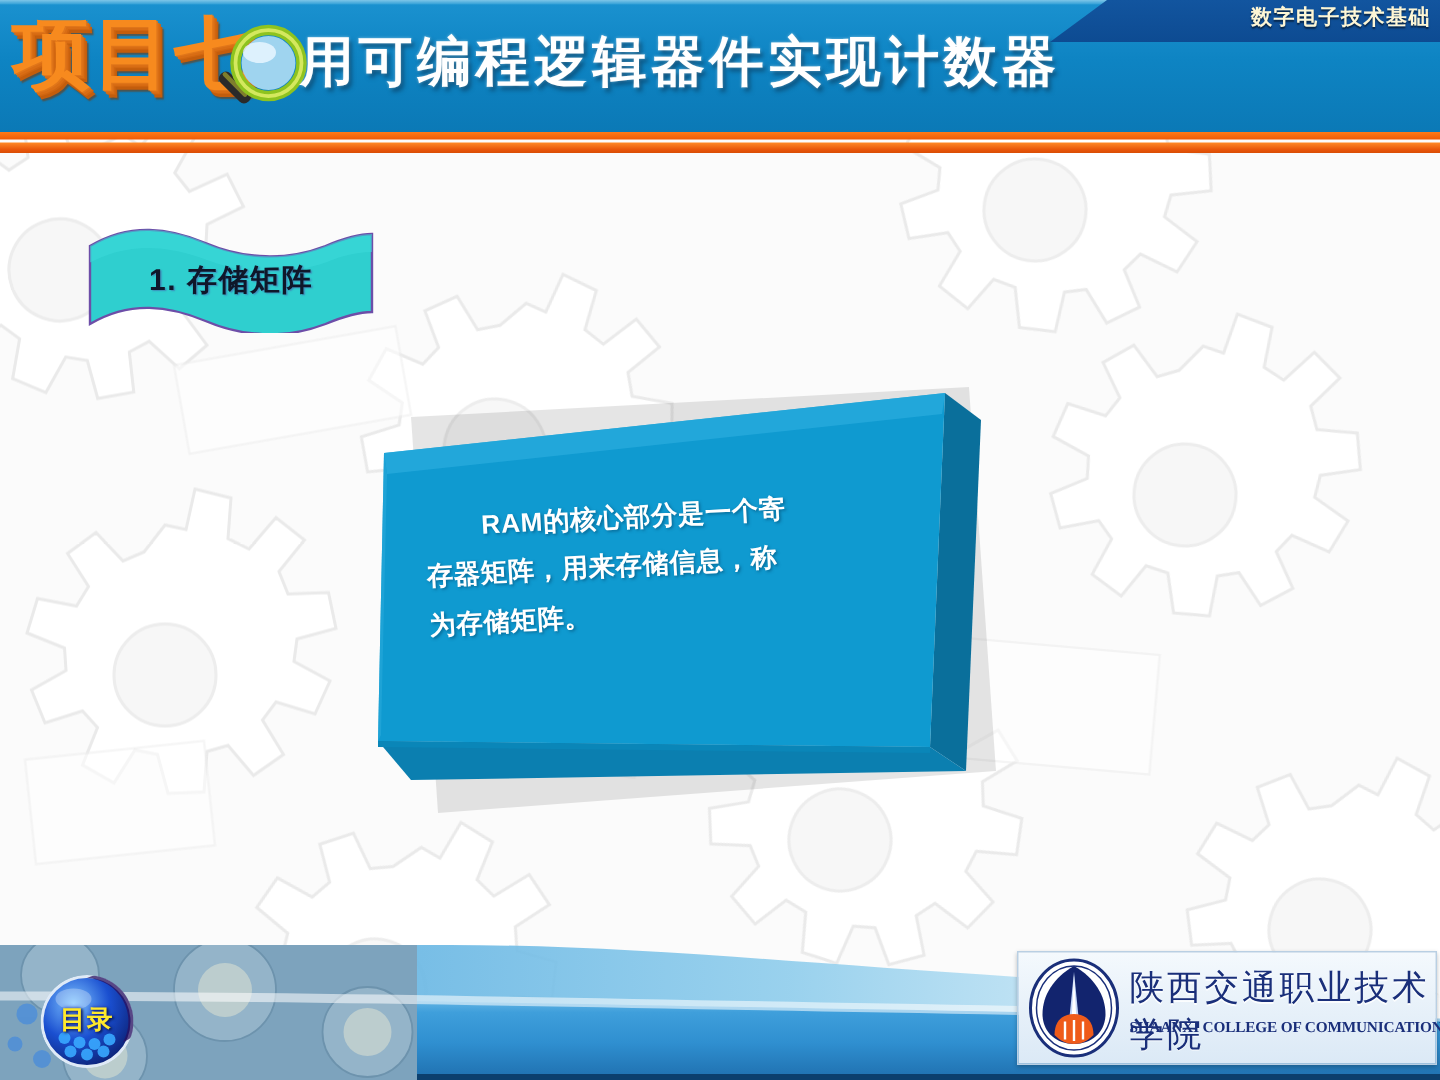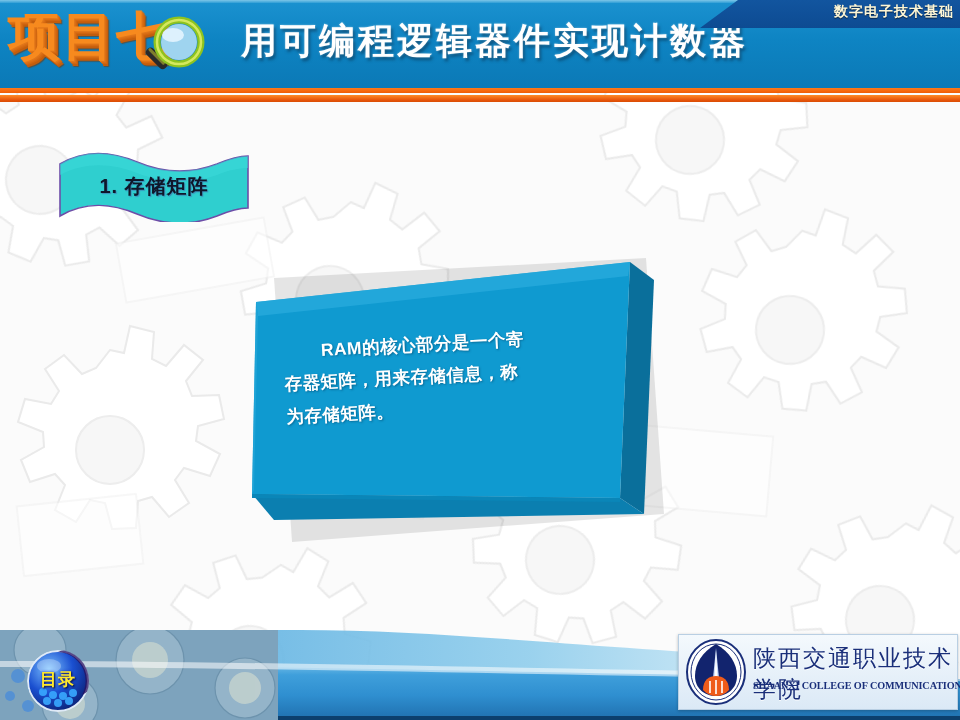--- a/index.html
+++ b/index.html
@@ -27,21 +27,21 @@
     color:#fdf6d5;letter-spacing:1px;
     text-shadow:0 1px 1px rgba(0,0,0,.55);}
   .proj{position:absolute;left:8px;top:10px;font-size:52px;font-weight:bold;
     color:#f78a1e;letter-spacing:2px;line-height:1;
     text-shadow:
       1px 1px 0 #e0761a,2px 2px 0 #d96d14,3px 3px 0 #cf6510,
       4px 5px 0 #c35d0c,5px 6px 1px rgba(120,55,5,.6);}
   .magnifier{position:absolute;left:138px;top:14px;width:70px;height:70px;}
   .title{position:absolute;left:200px;top:20px;font-size:36px;font-weight:bold;
     color:#ffffff;letter-spacing:3px;line-height:1.15;
-    text-shadow:2px 3px 3px rgba(10,50,80,.55),0 0 2px rgba(255,255,255,.5);padding-left:41px;}
+    text-shadow:2px 3px 3px rgba(10,50,80,.55),0 0 2px rgba(255,255,255,.5);}
 
   
   .stripe1{position:absolute;left:0;top:88px;width:960px;height:5px;
     background:linear-gradient(180deg,#ff7a18,#ef5b06);}
   .stripe2{position:absolute;left:0;top:95px;width:960px;height:7px;
     background:linear-gradient(180deg,#ff8a28,#e8550a 70%,#d94d05);}
 
   
   .wavy{position:absolute;left:57px;top:150px;width:194px;height:72px;}
   .wavy-label{position:absolute;left:0;top:0;width:194px;height:72px;

